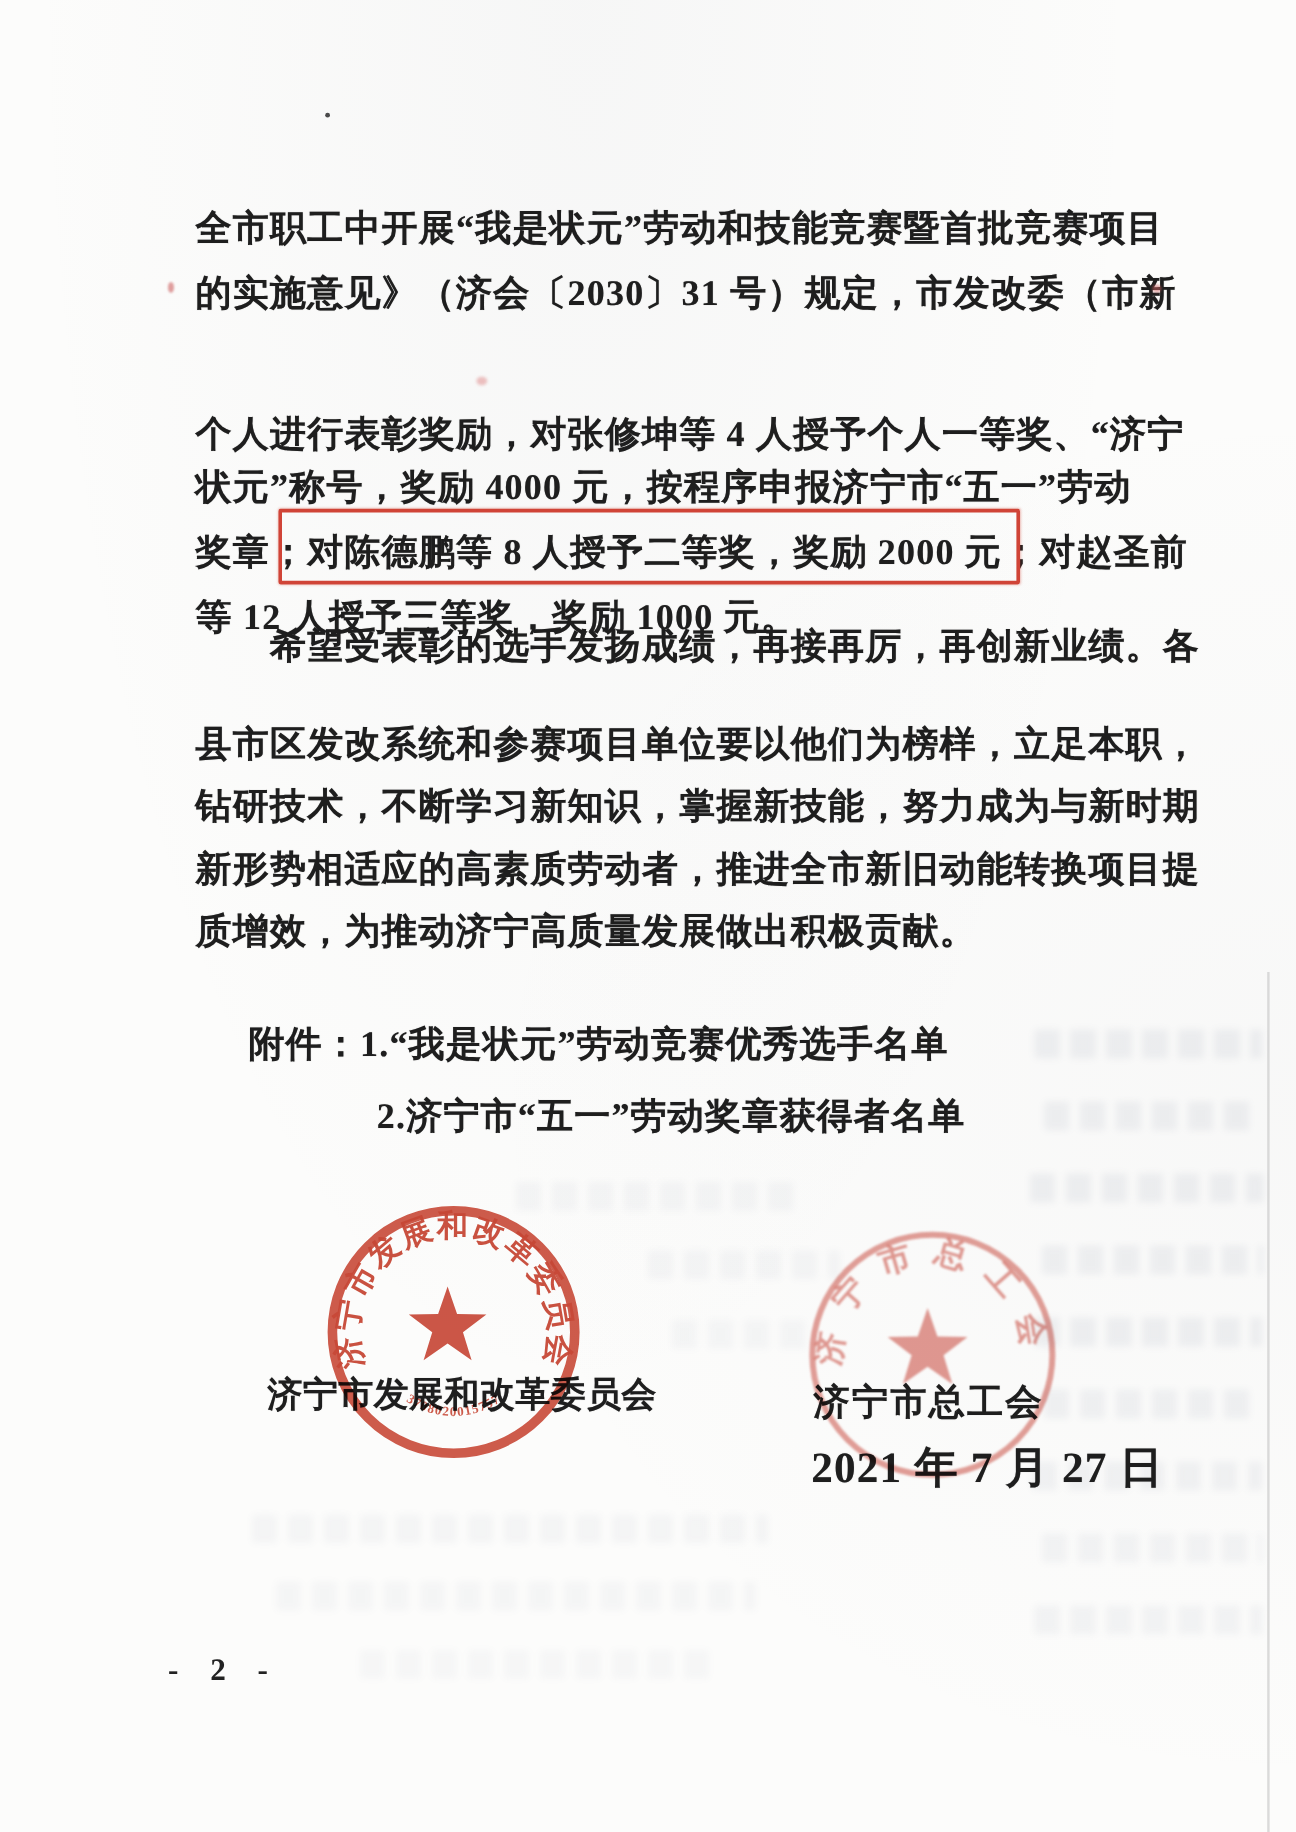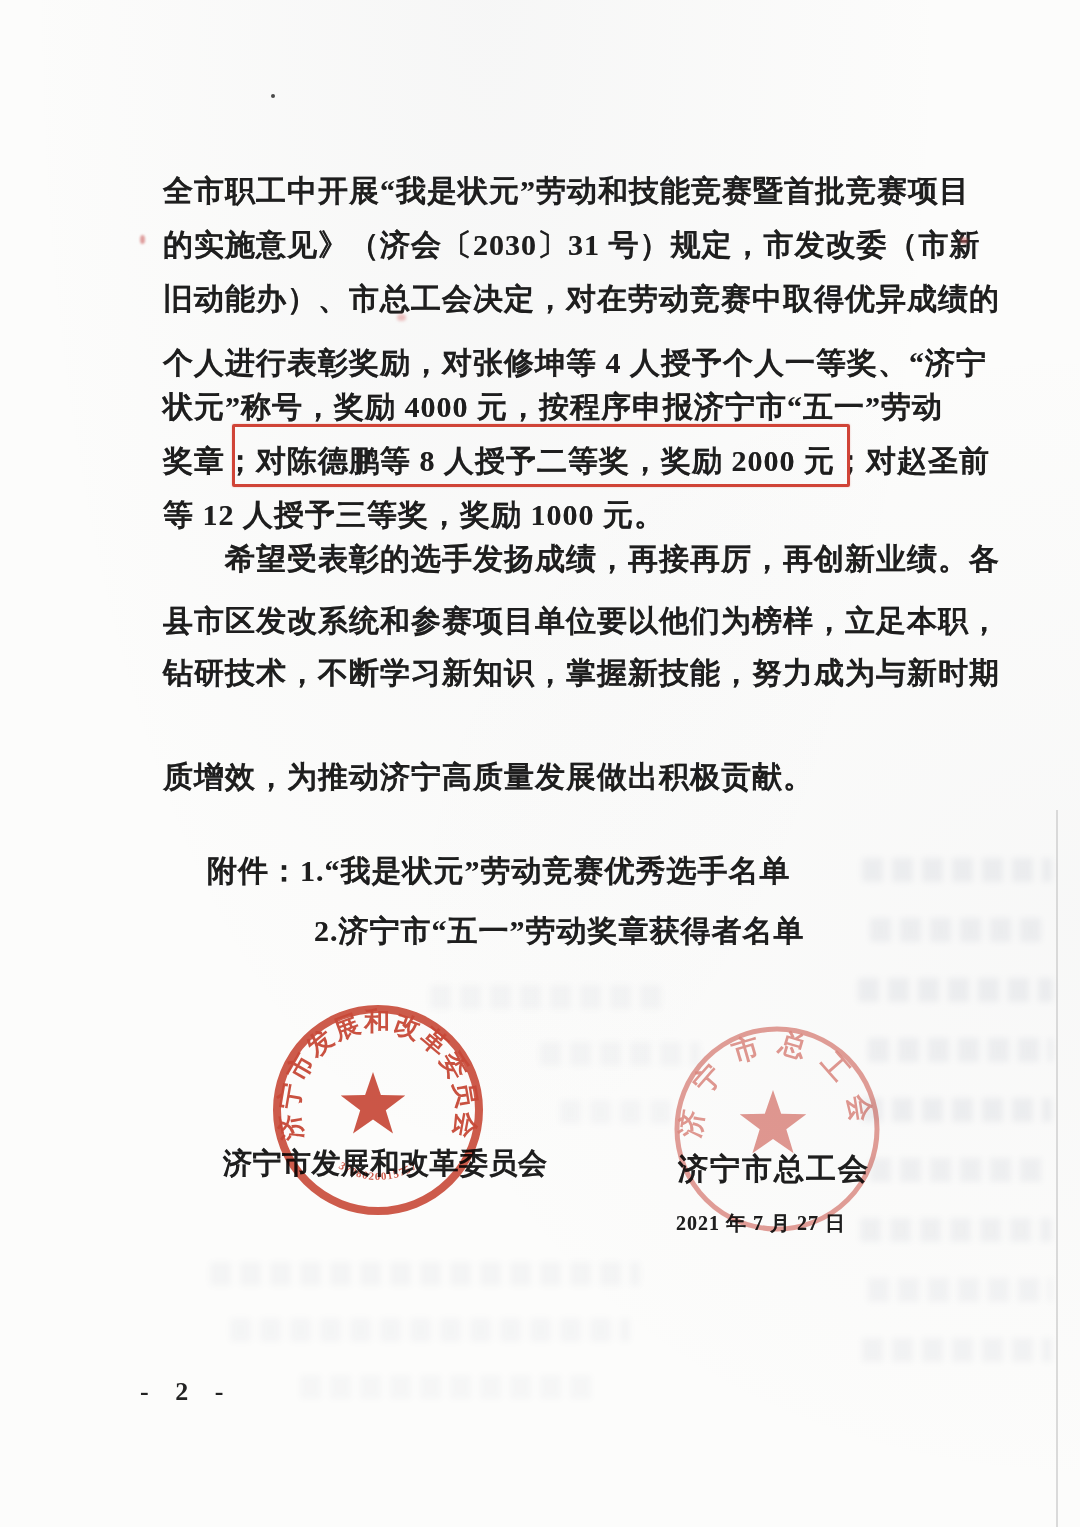--- a/index.html
+++ b/index.html
@@ -29,21 +29,21 @@
     box-shadow:0 0 2px rgba(208,68,55,.35);
     z-index:4;background:transparent;
   }
   .sig{
     position:absolute;height:54px;line-height:54px;white-space:nowrap;
     font-weight:600;color:#1e1e1e;z-index:2;
     text-shadow:0 0 0.6px rgba(40,40,40,.5);
   }
   .sig-left{left:223px;top:1136px;font-size:29px;letter-spacing:0.5px;}
   .sig-right{left:678px;top:1142px;font-size:30px;letter-spacing:2px;}
-  .sig-date{left:676px;top:1196px;font-size:20px;letter-spacing:1px;}
+  .sig-date{left:676px;top:1196px;font-size:36px;letter-spacing:1px;}
   .pagenum{
     position:absolute;left:140px;top:1372px;height:40px;line-height:40px;
     font-size:26px;letter-spacing:10px;font-weight:600;color:#222;z-index:2;
   }
   .stamp{position:absolute;mix-blend-mode:multiply;z-index:3;}
   .stamp-left{left:269px;top:1002px;width:220px;height:220px;filter:blur(0.4px);opacity:.93;}
   .stamp-right{left:672px;top:1024px;width:210px;height:210px;filter:blur(0.7px);opacity:.8;}
   .ring-l{fill:none;stroke:#c63b28;stroke-width:8;opacity:.9;}
   .star-l{fill:#c63b28;opacity:.92;}
   .ringtext-l{font-size:26px;fill:#c63b28;letter-spacing:2px;font-weight:700;opacity:.95;}
@@ -62,31 +62,31 @@
     background:#c8c8c8;opacity:.65;z-index:1;
   }
 </style>
 </head>
 <body>
 
 <div class="page">
 
   <div class="tl" style="top:164px">全市职工中开展“我是状元”劳动和技能竞赛暨首批竞赛项目</div>
   <div class="tl" style="top:218px">的实施意见》（济会〔2030〕31 号）规定，市发改委（市新</div>
-  <div class="tl" style="top:272px">旧动能办）、市总工会决定，对在劳动竞赛中取得优异成绩的</div>
   <div class="tl" style="top:336px">个人进行表彰奖励，对张修坤等 4 人授予个人一等奖、“济宁</div>
   <div class="tl" style="top:380px">状元”称号，奖励 4000 元，按程序申报济宁市“五一”劳动</div>
   <div class="tl" style="top:434px">奖章；对陈德鹏等 8 人授予二等奖，奖励 2000 元；对赵圣前</div>
   <div class="tl" style="top:488px">等 12 人授予三等奖，奖励 1000 元。</div>
 
   <div class="highlight-box"></div>
 
-  <div class="tl" style="top:532px;left:225px">希望受表彰的选手发扬成绩，再接再厉，再创新业绩。各</div>
+  <div class="tl" style="top:512px;left:225px">希望受表彰的选手发扬成绩，再接再厉，再创新业绩。各</div>
   <div class="tl" style="top:594px">县市区发改系统和参赛项目单位要以他们为榜样，立足本职，</div>
   <div class="tl" style="top:646px">钻研技术，不断学习新知识，掌握新技能，努力成为与新时期</div>
+  <div class="tl" style="top:698px">新形势相适应的高素质劳动者，推进全市新旧动能转换项目提</div>
   <div class="tl" style="top:750px">质增效，为推动济宁高质量发展做出积极贡献。</div>
 
   <div class="tl attach" style="top:844px">
     <span>附件：</span><span>1.“我是状元”劳动竞赛优秀选手名单</span>
   </div>
   <div class="tl attach2" style="top:904px">
     <span>2.济宁市“五一”劳动奖章获得者名单</span>
   </div>
 
   <div class="sig sig-left">济宁市发展和改革委员会</div>

